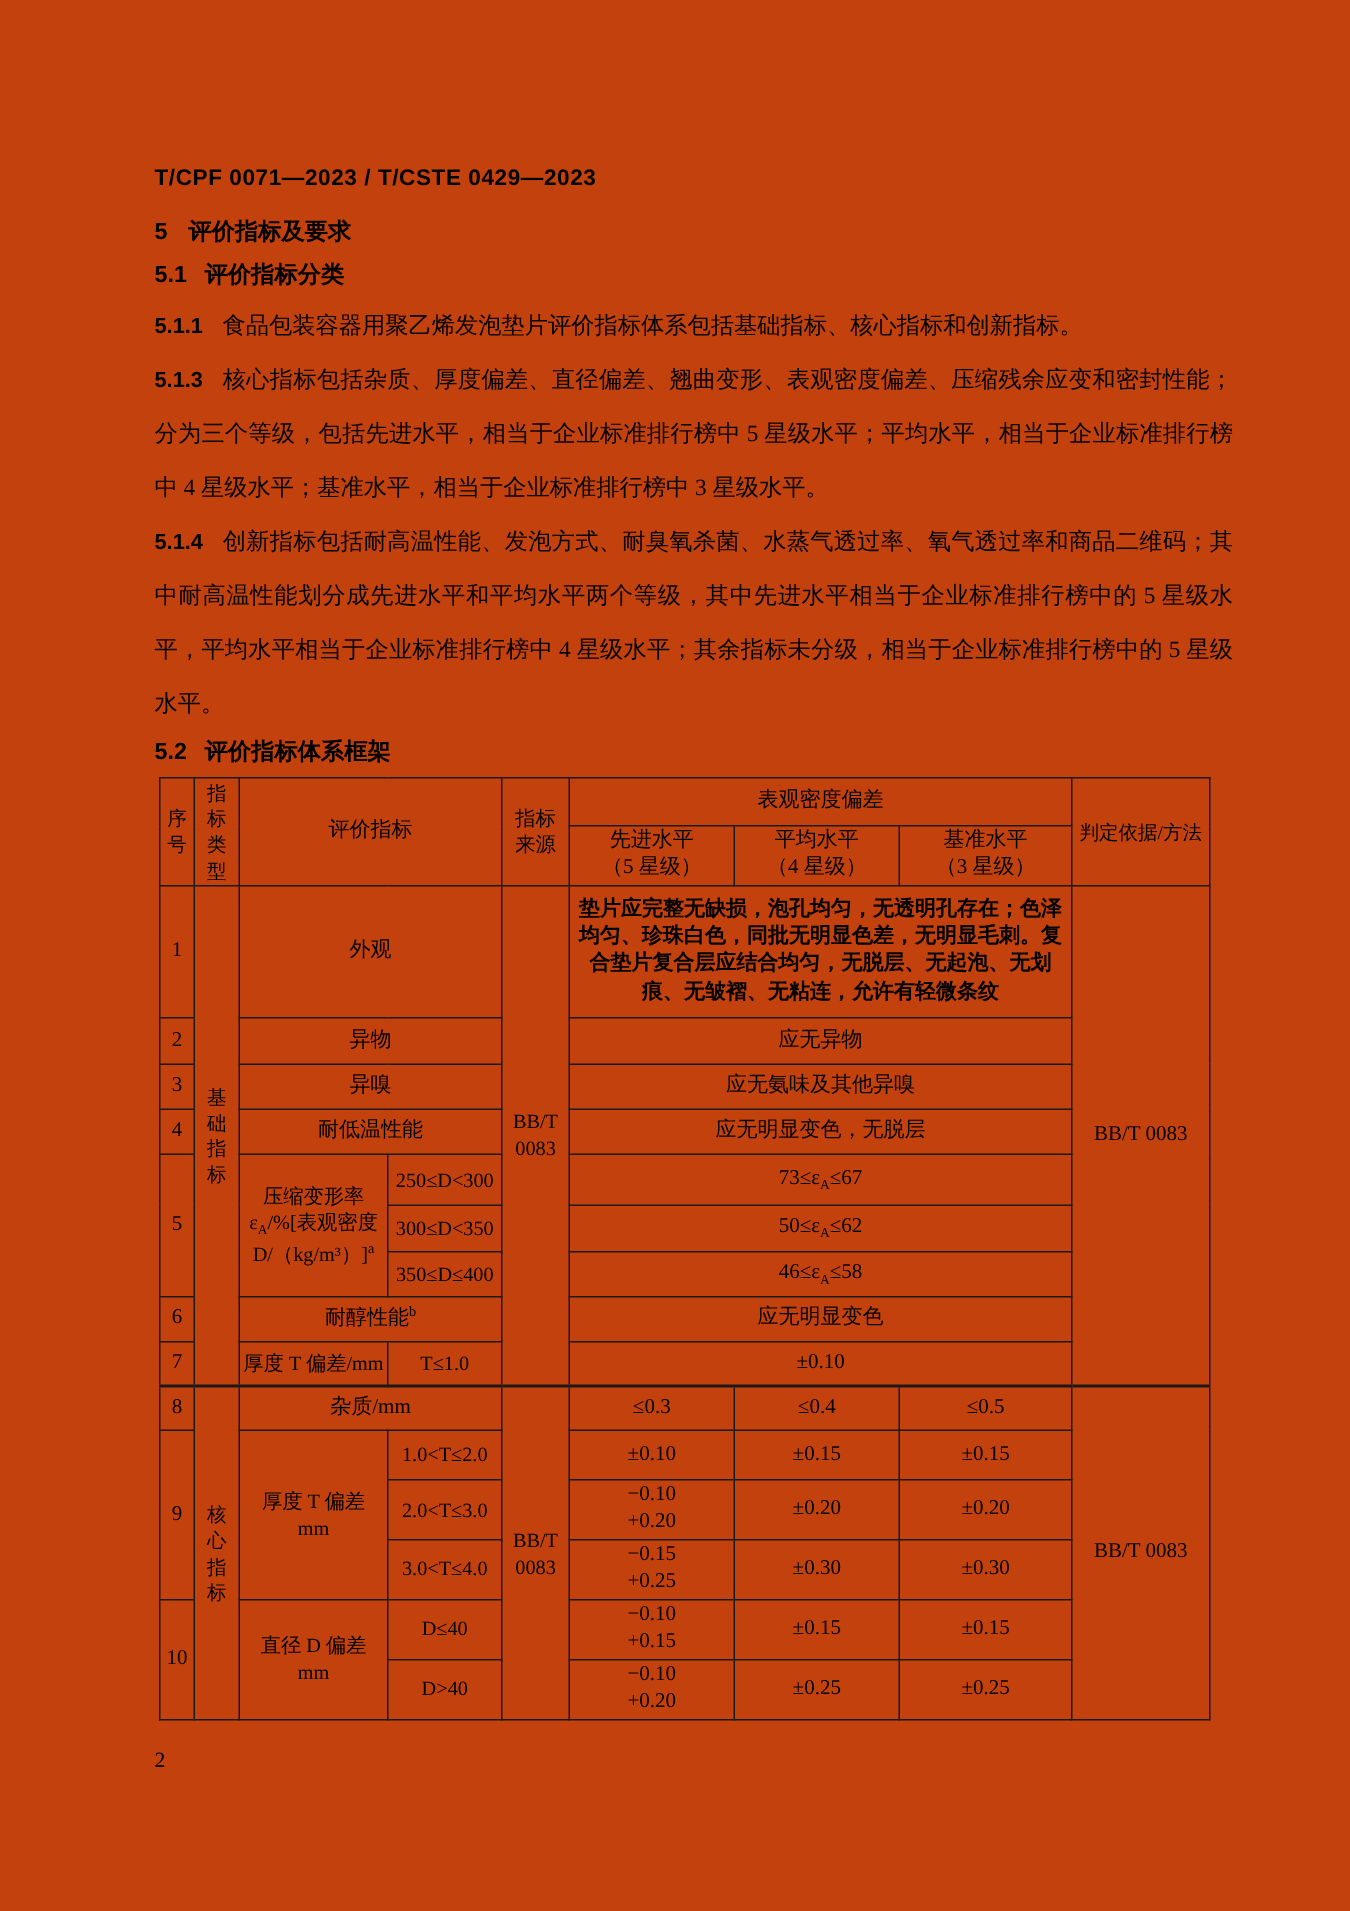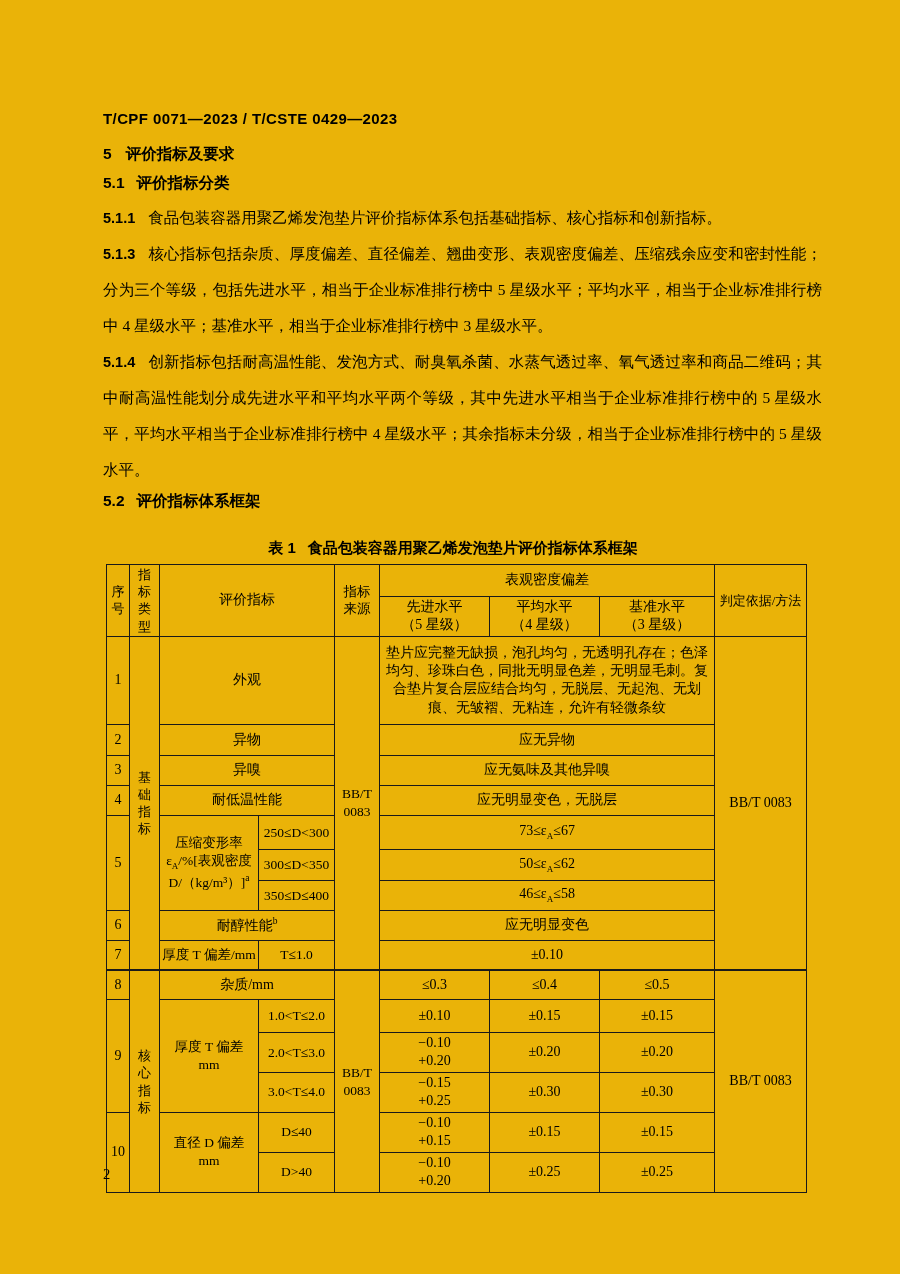--- a/index.html
+++ b/index.html
@@ -1,21 +1,21 @@
 <!DOCTYPE html>
 <html><head>
 <meta charset="utf-8">
 <style>
   html,body{margin:0;padding:0;}
   body{
     width:900px;height:1274px;background:#ffffff;color:#000;
     font-family:"Liberation Serif","DejaVu Serif",serif;
     position:relative;overflow:hidden;
   }
-  .page{position:absolute;inset:0;background:#eab308;}
+  .page{position:absolute;inset:0;background:#c2410c;}
   .content{position:absolute;left:103px;top:0;width:719px;}
   .doc-header{
     margin-top:110px;font-family:"Liberation Sans","DejaVu Sans",sans-serif;
     font-size:15px;letter-spacing:0.4px;font-weight:600;
   }
   .h-sec{
     margin:0;font-family:"Liberation Sans","DejaVu Sans",sans-serif;
     font-size:15.5px;font-weight:700;
   }
   .h5{margin-top:17px;}
@@ -47,21 +47,21 @@
     border:1px solid #1a1a1a;text-align:center;vertical-align:middle;
     padding:1px 2px;line-height:1.32;overflow:hidden;
   }
   table.tbl{border:1.5px solid #1a1a1a;}
   td.hd{font-size:14px;}
   td.narrow{font-size:13px;line-height:1.3;padding:0 1px;word-break:break-all;}
   td.narrow2{font-size:13.5px;word-break:break-all;}
   td.basis-hd{font-size:13px;white-space:nowrap;padding:0;}
   td.pre{white-space:pre-line;}
   td.req-left{
-    text-align:justify;padding:3px 7px;line-height:22px;font-size:14px;
+    text-align:justify;padding:3px 7px;line-height:22px;font-size:14px;font-weight:bold;
   }
   td.cond{font-size:13.5px;}
   td.name-multiline{font-size:13.5px;line-height:1.35;padding:0 1px;}
   td.val{font-size:14px;}
   tr.blk td{border-top:2px solid #1a1a1a;}
   sub{font-size:9px;}
   sup{font-size:9.5px;}
   .page-num{
     position:absolute;left:103px;top:1166px;font-size:14.5px;
   }
@@ -81,21 +81,20 @@
     <p class="clause first-clause"><span class="cnum">5.1.1</span><span>食品包装容器用聚乙烯发泡垫片评价指标体系包括基础指标、核心指标和创新指标。</span></p>
 
 
     <p class="clause"><span class="cnum">5.1.3</span><span>核心指标包括杂质、厚度偏差、直径偏差、翘曲变形、表观密度偏差、压缩残余应变和密封性能；分为三个等级，包括先进水平，相当于企业标准排行榜中 5 星级水平；平均水平，相当于企业标准排行榜中 4 星级水平；基准水平，相当于企业标准排行榜中 3 星级水平。</span></p>
 
     <p class="clause"><span class="cnum">5.1.4</span><span>创新指标包括耐高温性能、发泡方式、耐臭氧杀菌、水蒸气透过率、氧气透过率和商品二维码；其中耐高温性能划分成先进水平和平均水平两个等级，其中先进水平相当于企业标准排行榜中的 5 星级水平，平均水平相当于企业标准排行榜中 4 星级水平；其余指标未分级，相当于企业标准排行榜中的 5 星级水平。</span></p>
 
     <h3 class="h-sec h52"><span class="num">5.2</span><span>评价指标体系框架</span></h3>
 
 
-    <div class="tbl-caption"><span>表 1</span><span class="cap-title">食品包装容器用聚乙烯发泡垫片评价指标体系框架</span></div>
 
     <table class="tbl">
       <colgroup>
         <col style="width:23px">
           <col style="width:30px">
           <col style="width:99px">
           <col style="width:76px">
           <col style="width:45px">
           <col style="width:110px">
           <col style="width:110px">

